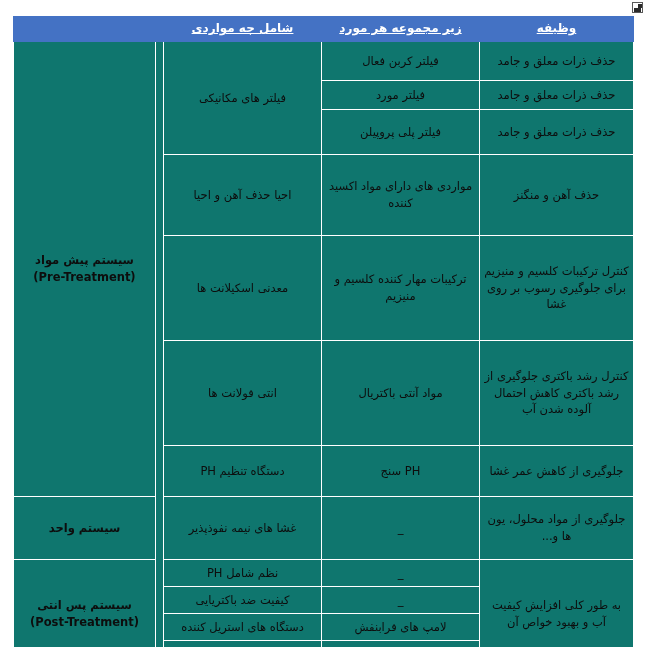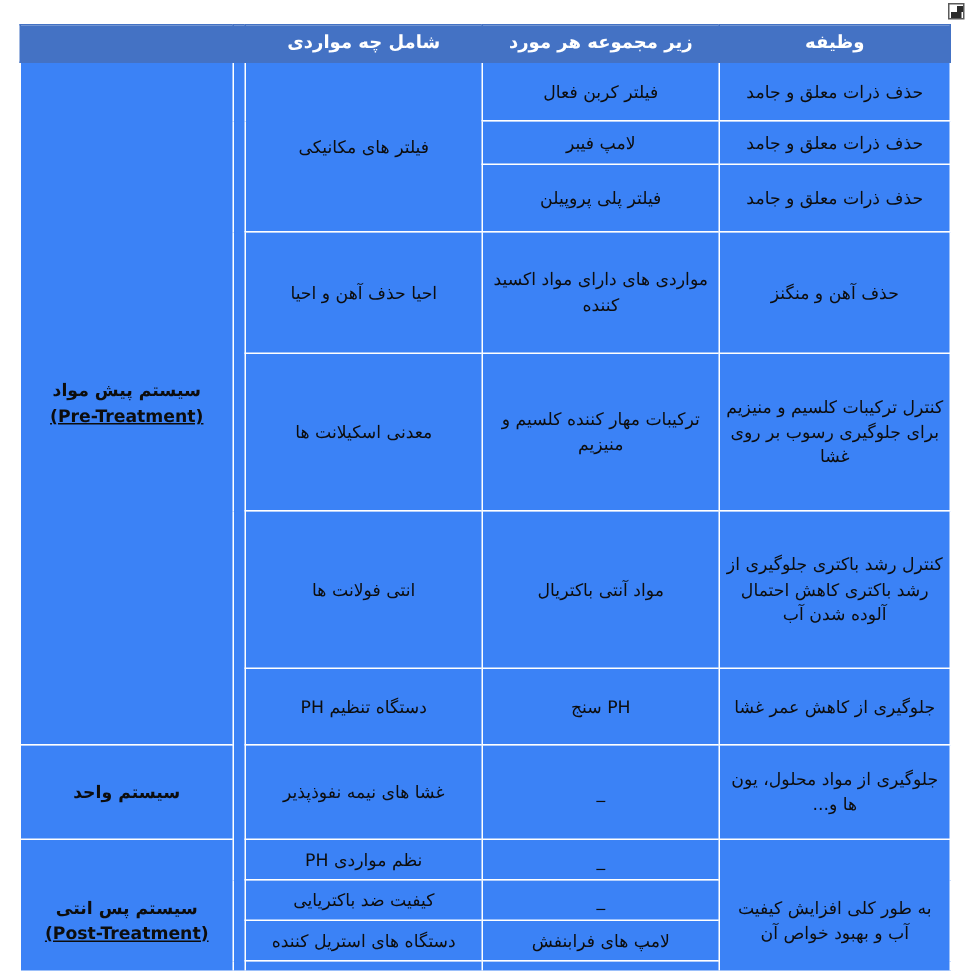--- a/index.html
+++ b/index.html
@@ -64,53 +64,53 @@
 
   table.rotable td,
   table.rotable th {
     border: 1px solid #ffffff;
     padding: 2px 4px;
     text-align: center;
     vertical-align: middle;
     font-size: 11.5px;
     line-height: 1.45;
     color: #0d0d0d;
-    background: #3b82f6;
+    background: #0f766e;
     word-wrap: break-word;
   }
 
   
   table.rotable thead th {
     background: #4472c4;
     color: #ffffff;
     font-weight: bold;
     font-size: 12px;
     height: 20px;
     padding: 2px 4px;
     border-color: #4472c4;
+    text-decoration: underline;
   }
   table.rotable thead th.hdr-blank {
     background: #4472c4;
     border-color: #4472c4;
   }
 
   
   td.cat {
     background: #4472c4;
     color: #ffffff;
     font-weight: bold;
     font-size: 12px;
     line-height: 1.7;
     border-color: #ffffff;
   }
   td.cat .lat {
     display: block;
     direction: ltr;
     unicode-bidi: embed;
-    text-decoration: underline;
   }
 
   
   td.gap, th.gap {
     background: #dce6f5;
     border-color: #dce6f5;
     padding: 0;
   }
 
   
@@ -156,21 +156,21 @@
         <td rowspan="3">فیلتر های مکانیکی</td>
         <td class="gap" rowspan="12"></td>
         <td class="cat" rowspan="7">
           <span>سیستم پیش مواد</span>
           <span class="lat">(Pre-Treatment)</span>
         </td>
       </tr>
 
       <tr>
         <td style="height:24px">حذف ذرات معلق و جامد</td>
-        <td style="height:24px">لامپ فیبر</td>
+        <td style="height:24px">فیلتر مورد</td>
       </tr>
 
       <tr>
         <td style="height:40px">حذف ذرات معلق و جامد</td>
         <td style="height:40px">فیلتر پلی پروپیلن</td>
       </tr>
 
       <tr>
         <td style="height:76px">حذف آهن و منگنز</td>
         <td style="height:76px">مواردی های دارای مواد اکسید کننده</td>
@@ -200,21 +200,21 @@
         <td class="tint dash" style="height:58px">_</td>
         <td class="tint">غشا های نیمه نفوذپذیر</td>
         <td class="cat">
           <span>سیستم واحد</span>
         </td>
       </tr>
 
       <tr>
         <td class="tint" rowspan="4">به طور کلی افزایش کیفیت آب و بهبود خواص آن</td>
         <td class="tint dash" style="height:22px">_</td>
-        <td class="tint" style="height:22px">نظم مواردی PH</td>
+        <td class="tint" style="height:22px">نظم شامل PH</td>
         <td class="cat" rowspan="4">
           <span>سیستم پس انتی</span>
           <span class="lat">(Post-Treatment)</span>
         </td>
       </tr>
 
       <tr>
         <td class="tint dash" style="height:22px">_</td>
         <td class="tint" style="height:22px">کیفیت ضد باکتریایی</td>
       </tr>

